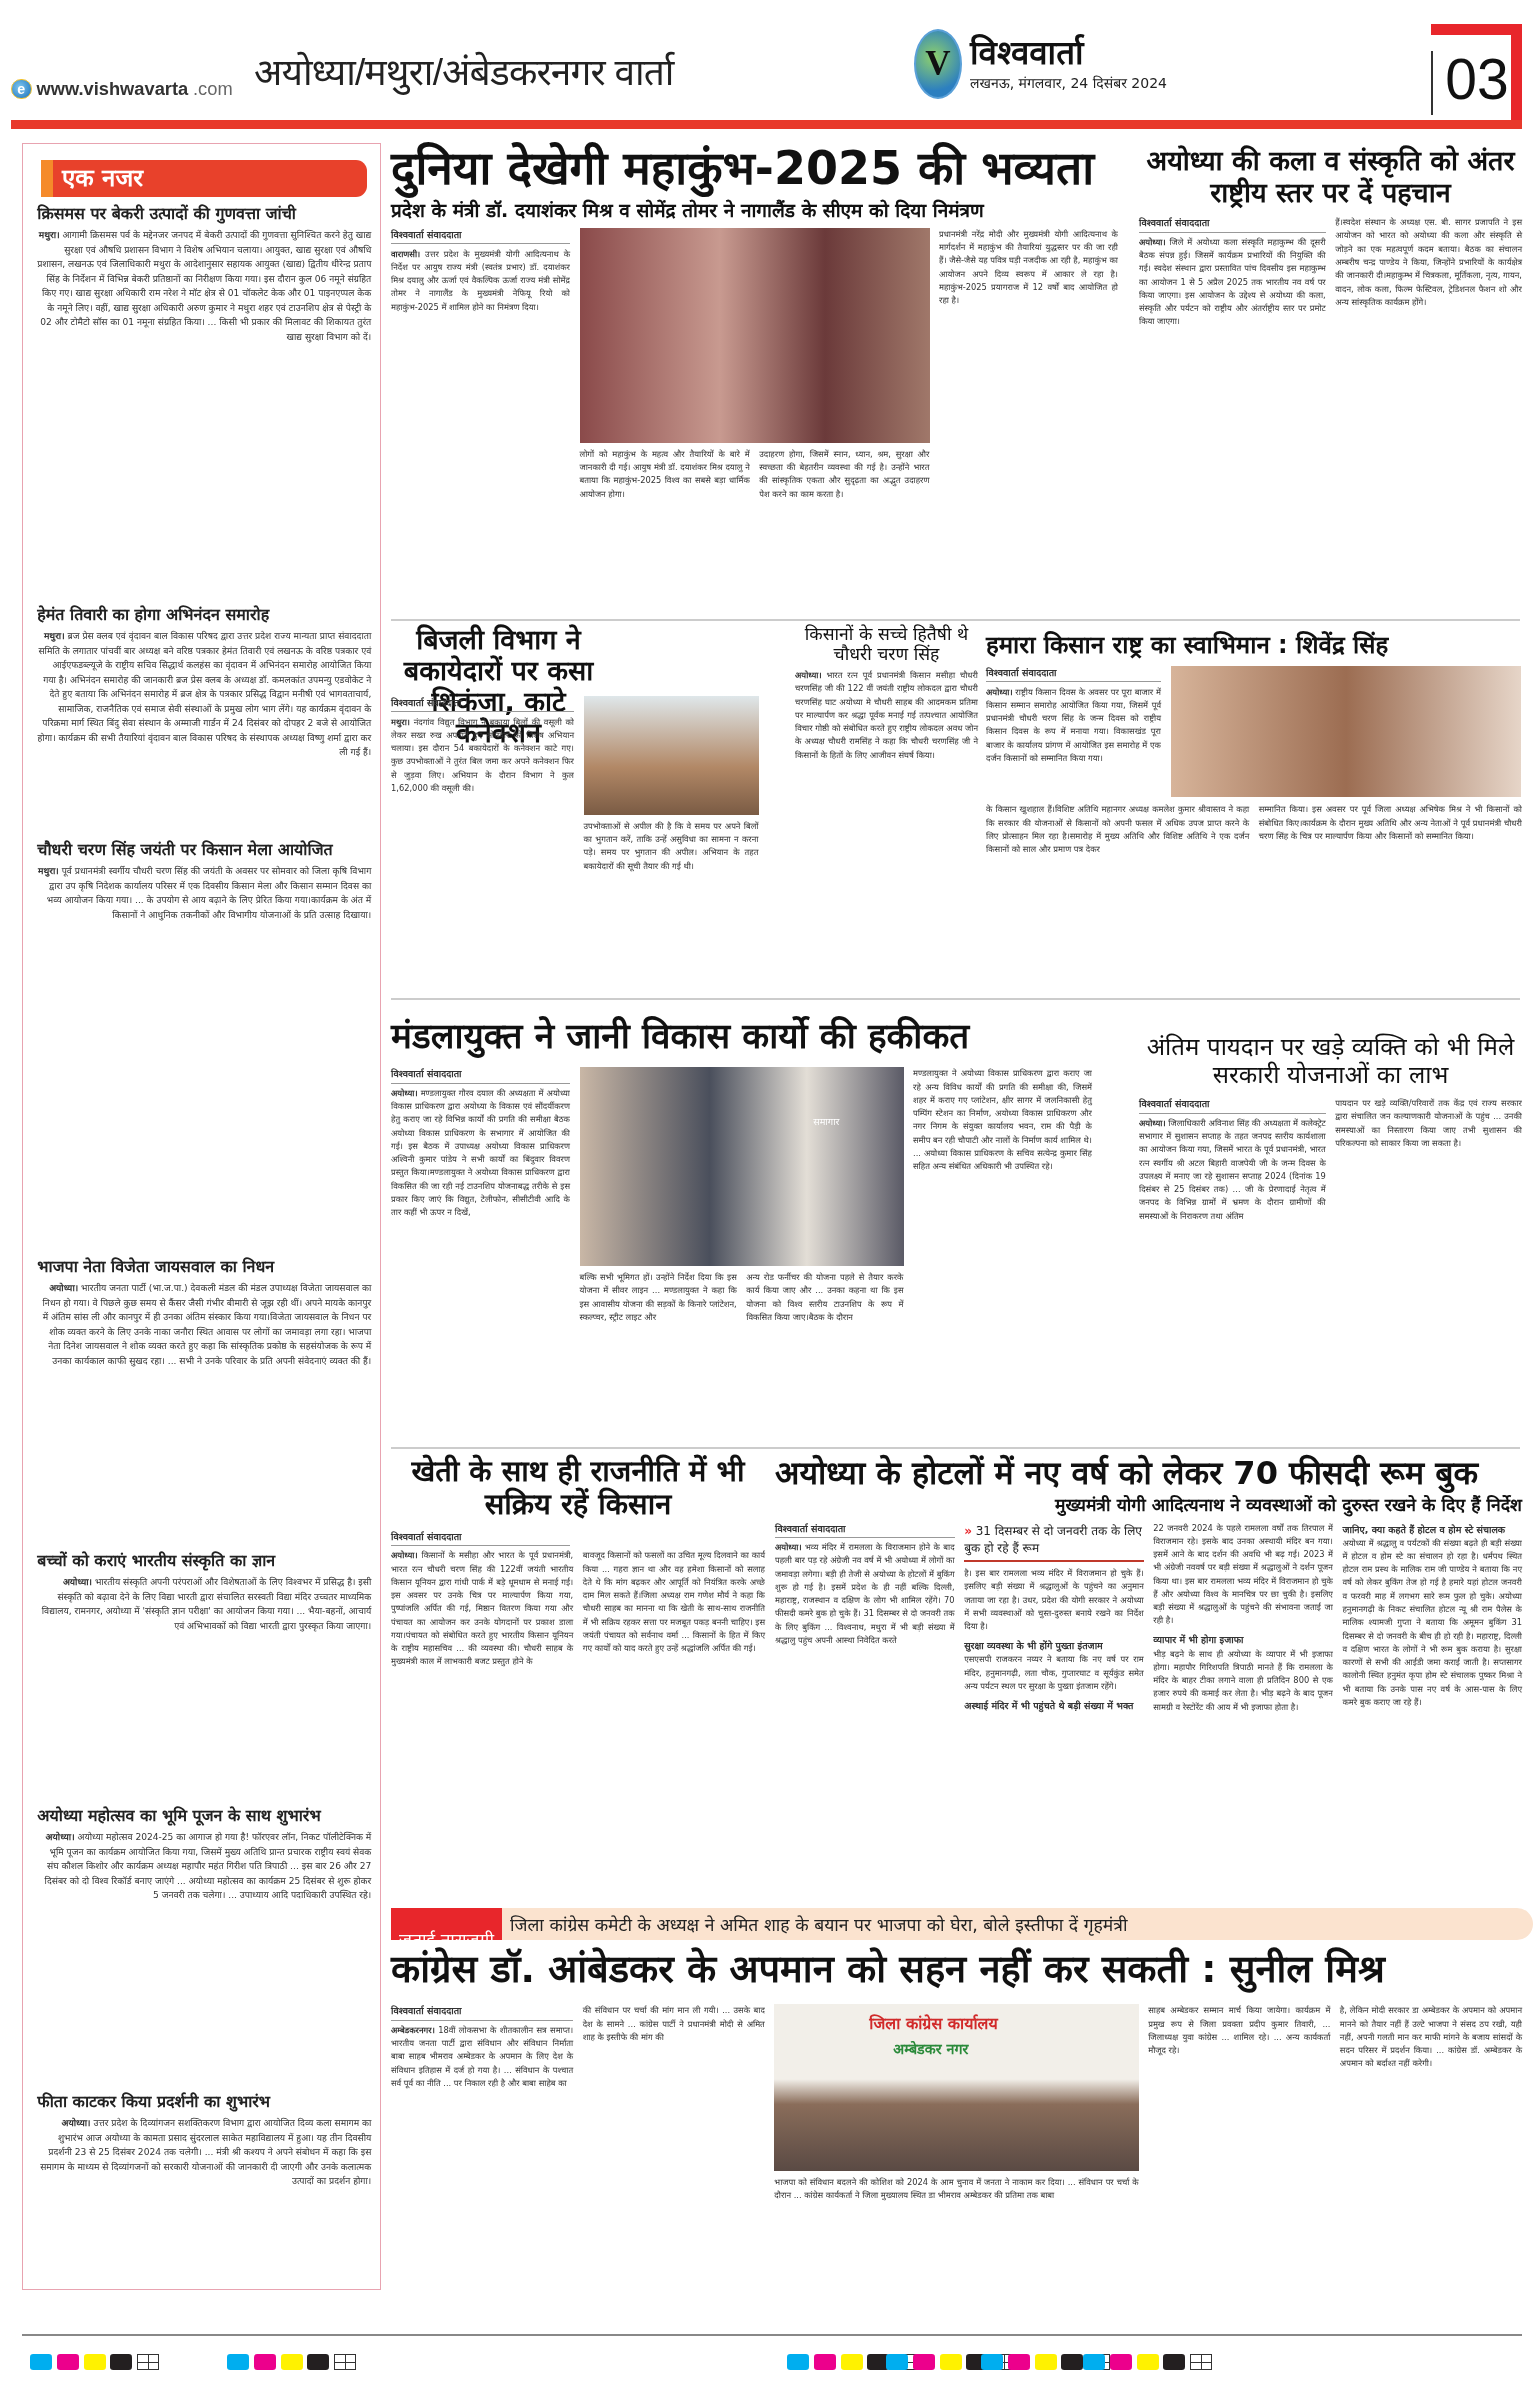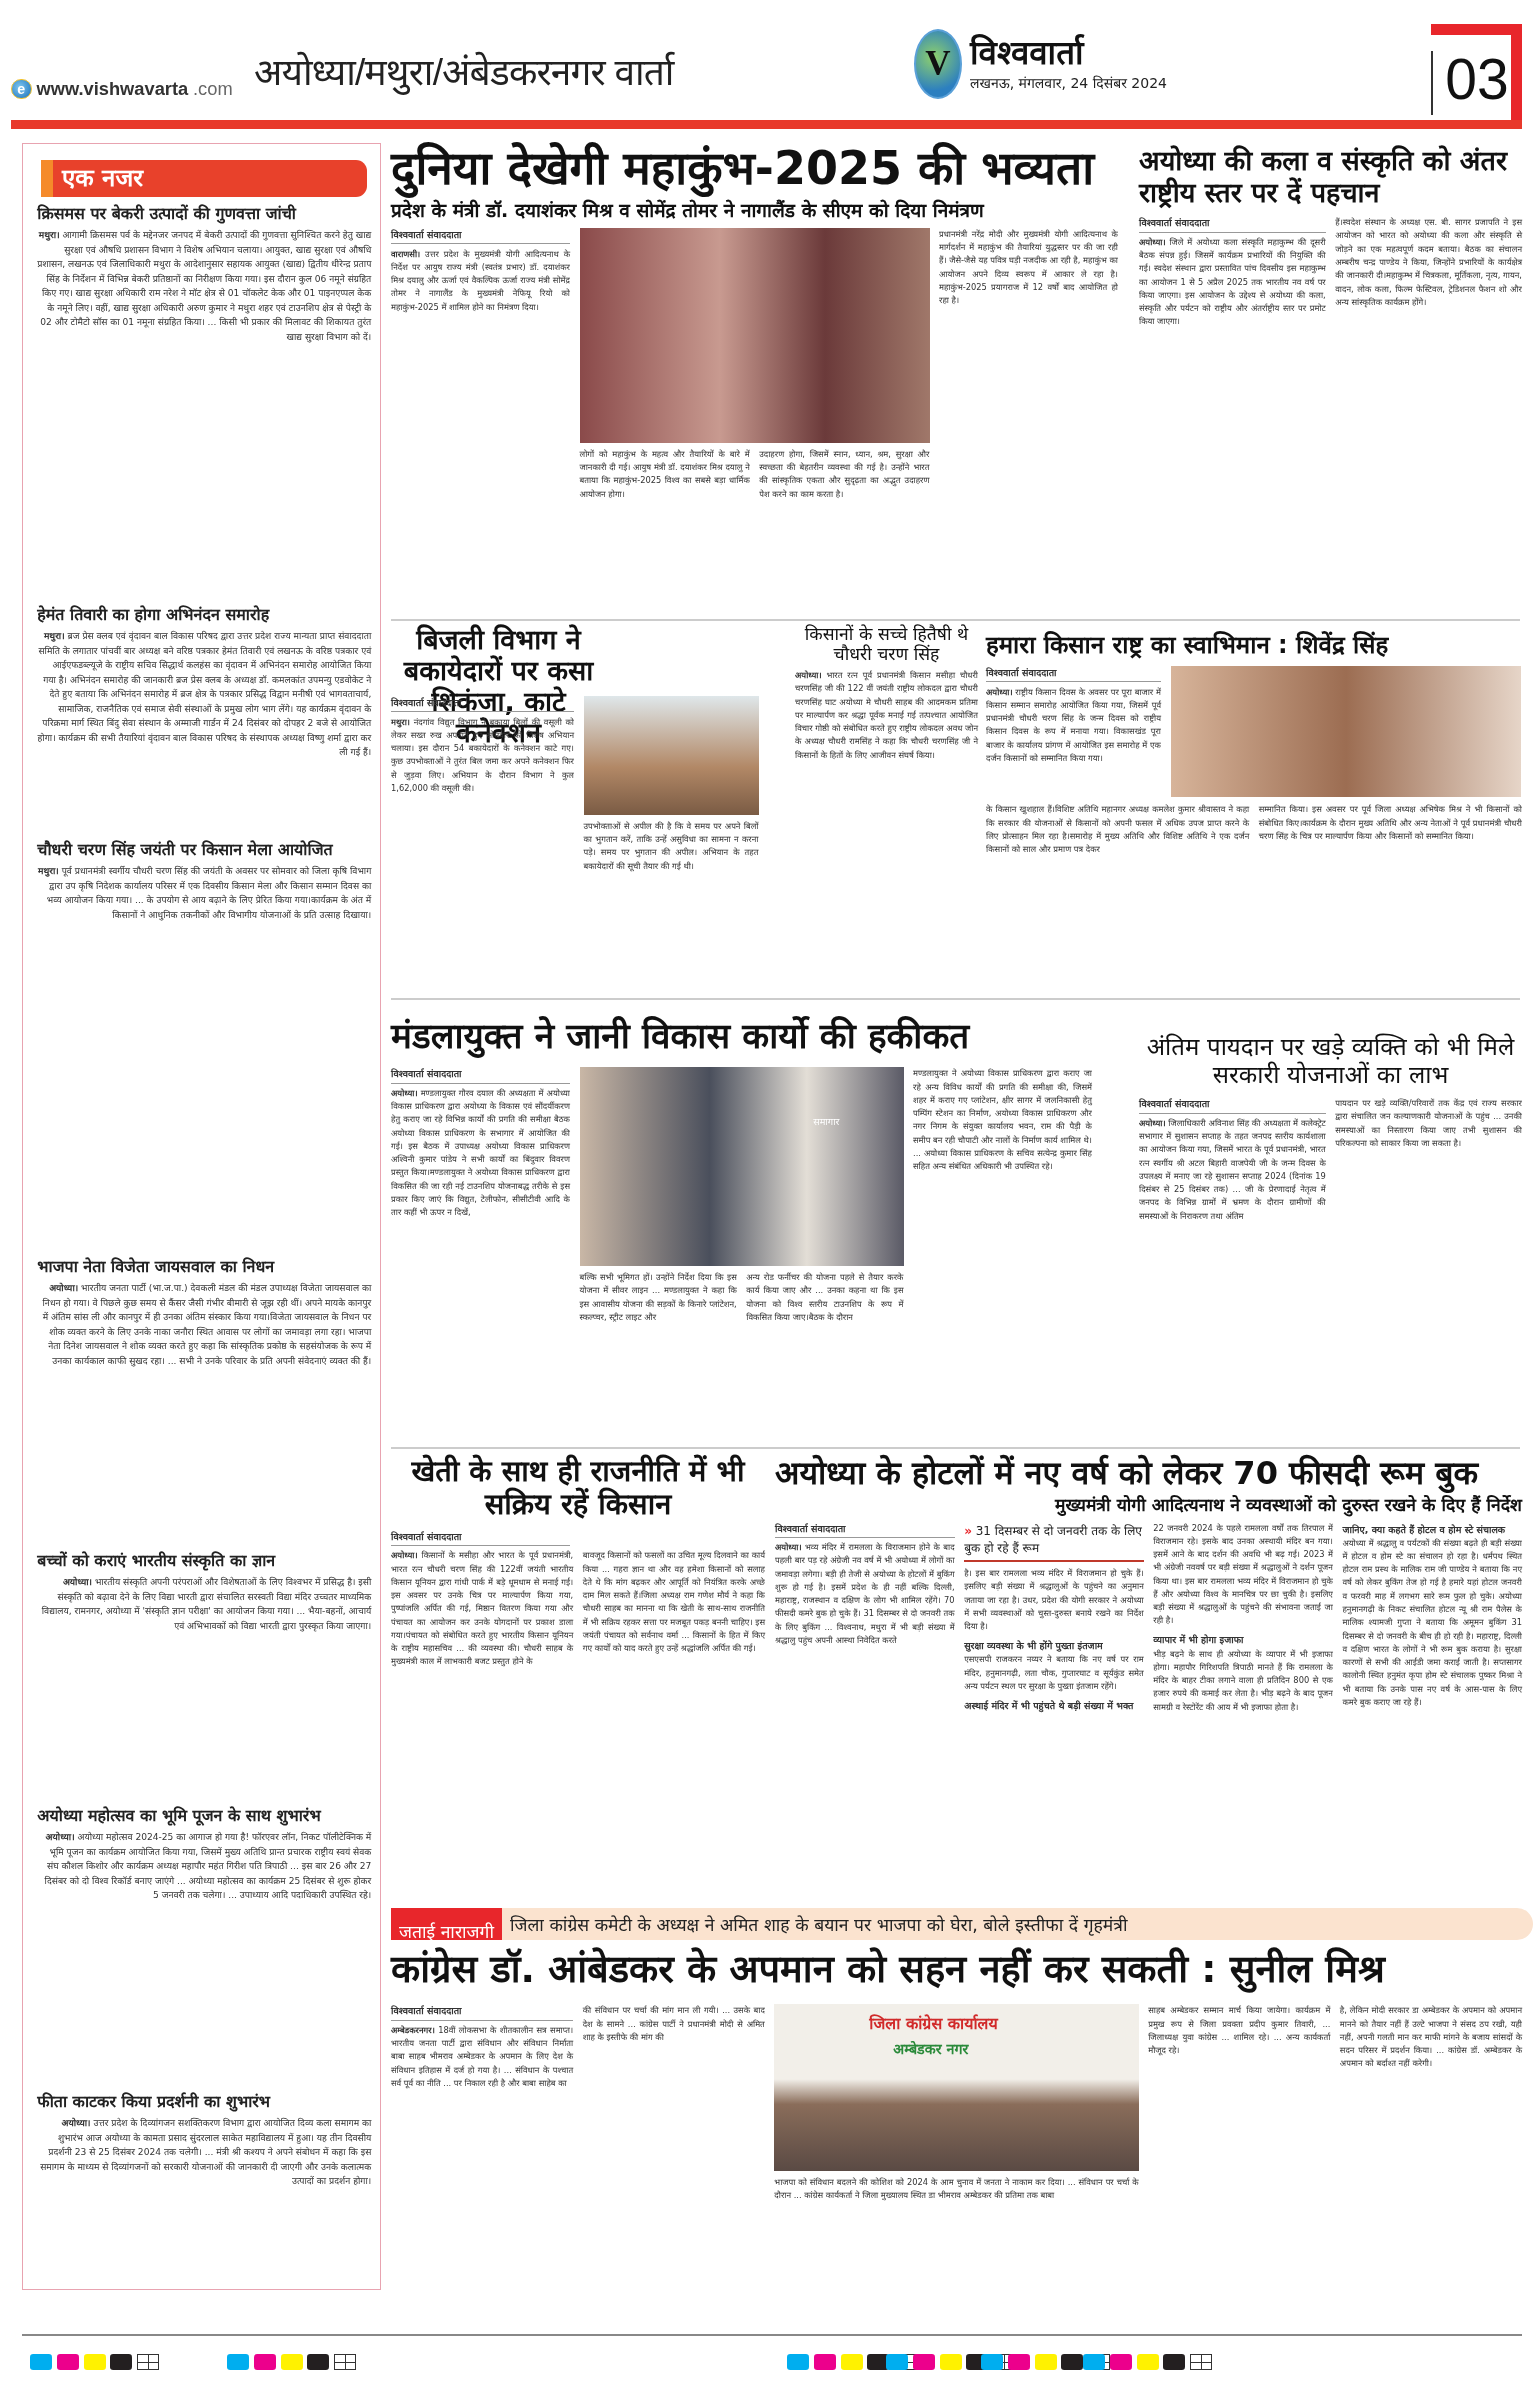--- a/index.html
+++ b/index.html
@@ -30,21 +30,21 @@
 .cols p{font-size:8.3px;line-height:1.6;color:#333;text-align:justify;flex:1}
 .cols p b{font-weight:bold}
 .photo{background:#777;position:relative;overflow:hidden}
 .divider{position:absolute;height:1.6px;background:#ccc}
 .regbar{position:absolute;top:2354px;display:flex;gap:4.8px;align-items:center}
 .regbar .sq{width:22px;height:16px;border-radius:3.2px}
 .regbar .cross{width:22px;height:16px;border:0.8px solid #333;position:relative}
 .regbar .cross:before{content:"";position:absolute;left:50%;top:0;width:0.8px;height:100%;background:#333}
 .regbar .cross:after{content:"";position:absolute;top:50%;left:0;height:0.8px;width:100%;background:#333}
 .jatai{left:391px;top:1908px;width:1142px;height:32px;background:#fbe3cf;border-radius:0 16px 16px 0;display:flex;align-items:center}
-.jatai .tag{background:#e8262b;color:#fff;font-size:17.5px;height:32px;line-height:32px;padding:8px 8px}
+.jatai .tag{background:#e8262b;color:#fff;font-size:17.5px;height:32px;line-height:32px;padding:16px 8px}
 .jatai .txt{font-size:17.5px;color:#222;margin-left:8px}
 .bottom-rule{left:22px;top:2334px;width:1500px;height:2.4px;background:#888}
 </style>
 </head>
 <body>
 
 <div class="abs mast-url">
   <span class="ie">e</span>
   <span>www.vishwavarta</span>
     <span class="com">.com</span>
@@ -112,21 +112,21 @@
         <p>उदाहरण होगा, जिसमें स्नान, ध्यान, श्रम, सुरक्षा और स्वच्छता की बेहतरीन व्यवस्था की गई है। उन्होंने भारत की सांस्कृतिक एकता और सुदृढ़ता का अद्भुत उदाहरण पेश करने का काम करता है।</p>
       </div>
     </div>
     <div class="cols" style="width:179px">
         <p>प्रधानमंत्री नरेंद्र मोदी और मुख्यमंत्री योगी आदित्यनाथ के मार्गदर्शन में महाकुंभ की तैयारियां युद्धस्तर पर की जा रही हैं। जैसे-जैसे यह पवित्र घड़ी नजदीक आ रही है, महाकुंभ का आयोजन अपने दिव्य स्वरूप में आकार ले रहा है।महाकुंभ-2025 प्रयागराज में 12 वर्षों बाद आयोजित हो रहा है।</p>
       </div>
   </div>
 </div>
 
 <div class="story" style="left:1139px;top:145px;width:383px">
-  <h1 style="font-size:27px;text-align:left;line-height:1.2">अयोध्या की कला व संस्कृति को अंतर राष्ट्रीय स्तर पर दें पहचान</h1>
+  <h1 style="font-size:27px;text-align:center;line-height:1.2">अयोध्या की कला व संस्कृति को अंतर राष्ट्रीय स्तर पर दें पहचान</h1>
   <div class="cols" style="margin-top:6.4px">
     <div style="flex:1">
       <div class="byline">विश्ववार्ता संवाददाता</div>
       <p><b>अयोध्या।</b> <span>जिले में अयोध्या कला संस्कृति महाकुम्भ की दूसरी बैठक संपन्न हुई। जिसमें कार्यक्रम प्रभारियों की नियुक्ति की गई। स्वदेश संस्थान द्वारा प्रस्तावित पांच दिवसीय इस महाकुम्भ का आयोजन 1 से 5 अप्रैल 2025 तक भारतीय नव वर्ष पर किया जाएगा। इस आयोजन के उद्देश्य से अयोध्या की कला, संस्कृति और पर्यटन को राष्ट्रीय और अंतर्राष्ट्रीय स्तर पर प्रमोट किया जाएगा।</span></p>
     </div>
     <p>हैं।स्वदेश संस्थान के अध्यक्ष एस. बी. सागर प्रजापति ने इस आयोजन को भारत को अयोध्या की कला और संस्कृति से जोड़ने का एक महत्वपूर्ण कदम बताया। बैठक का संचालन अम्बरीष चन्द्र पाण्डेय ने किया, जिन्होंने प्रभारियों के कार्यक्षेत्र की जानकारी दी।महाकुम्भ में चित्रकला, मूर्तिकला, नृत्य, गायन, वादन, लोक कला, फिल्म फेस्टिवल, ट्रेडिशनल फैशन शो और अन्य सांस्कृतिक कार्यक्रम होंगे।</p>
   </div>
 </div>
 
 <div class="divider" style="left:391px;top:619px;width:1129px"></div>

